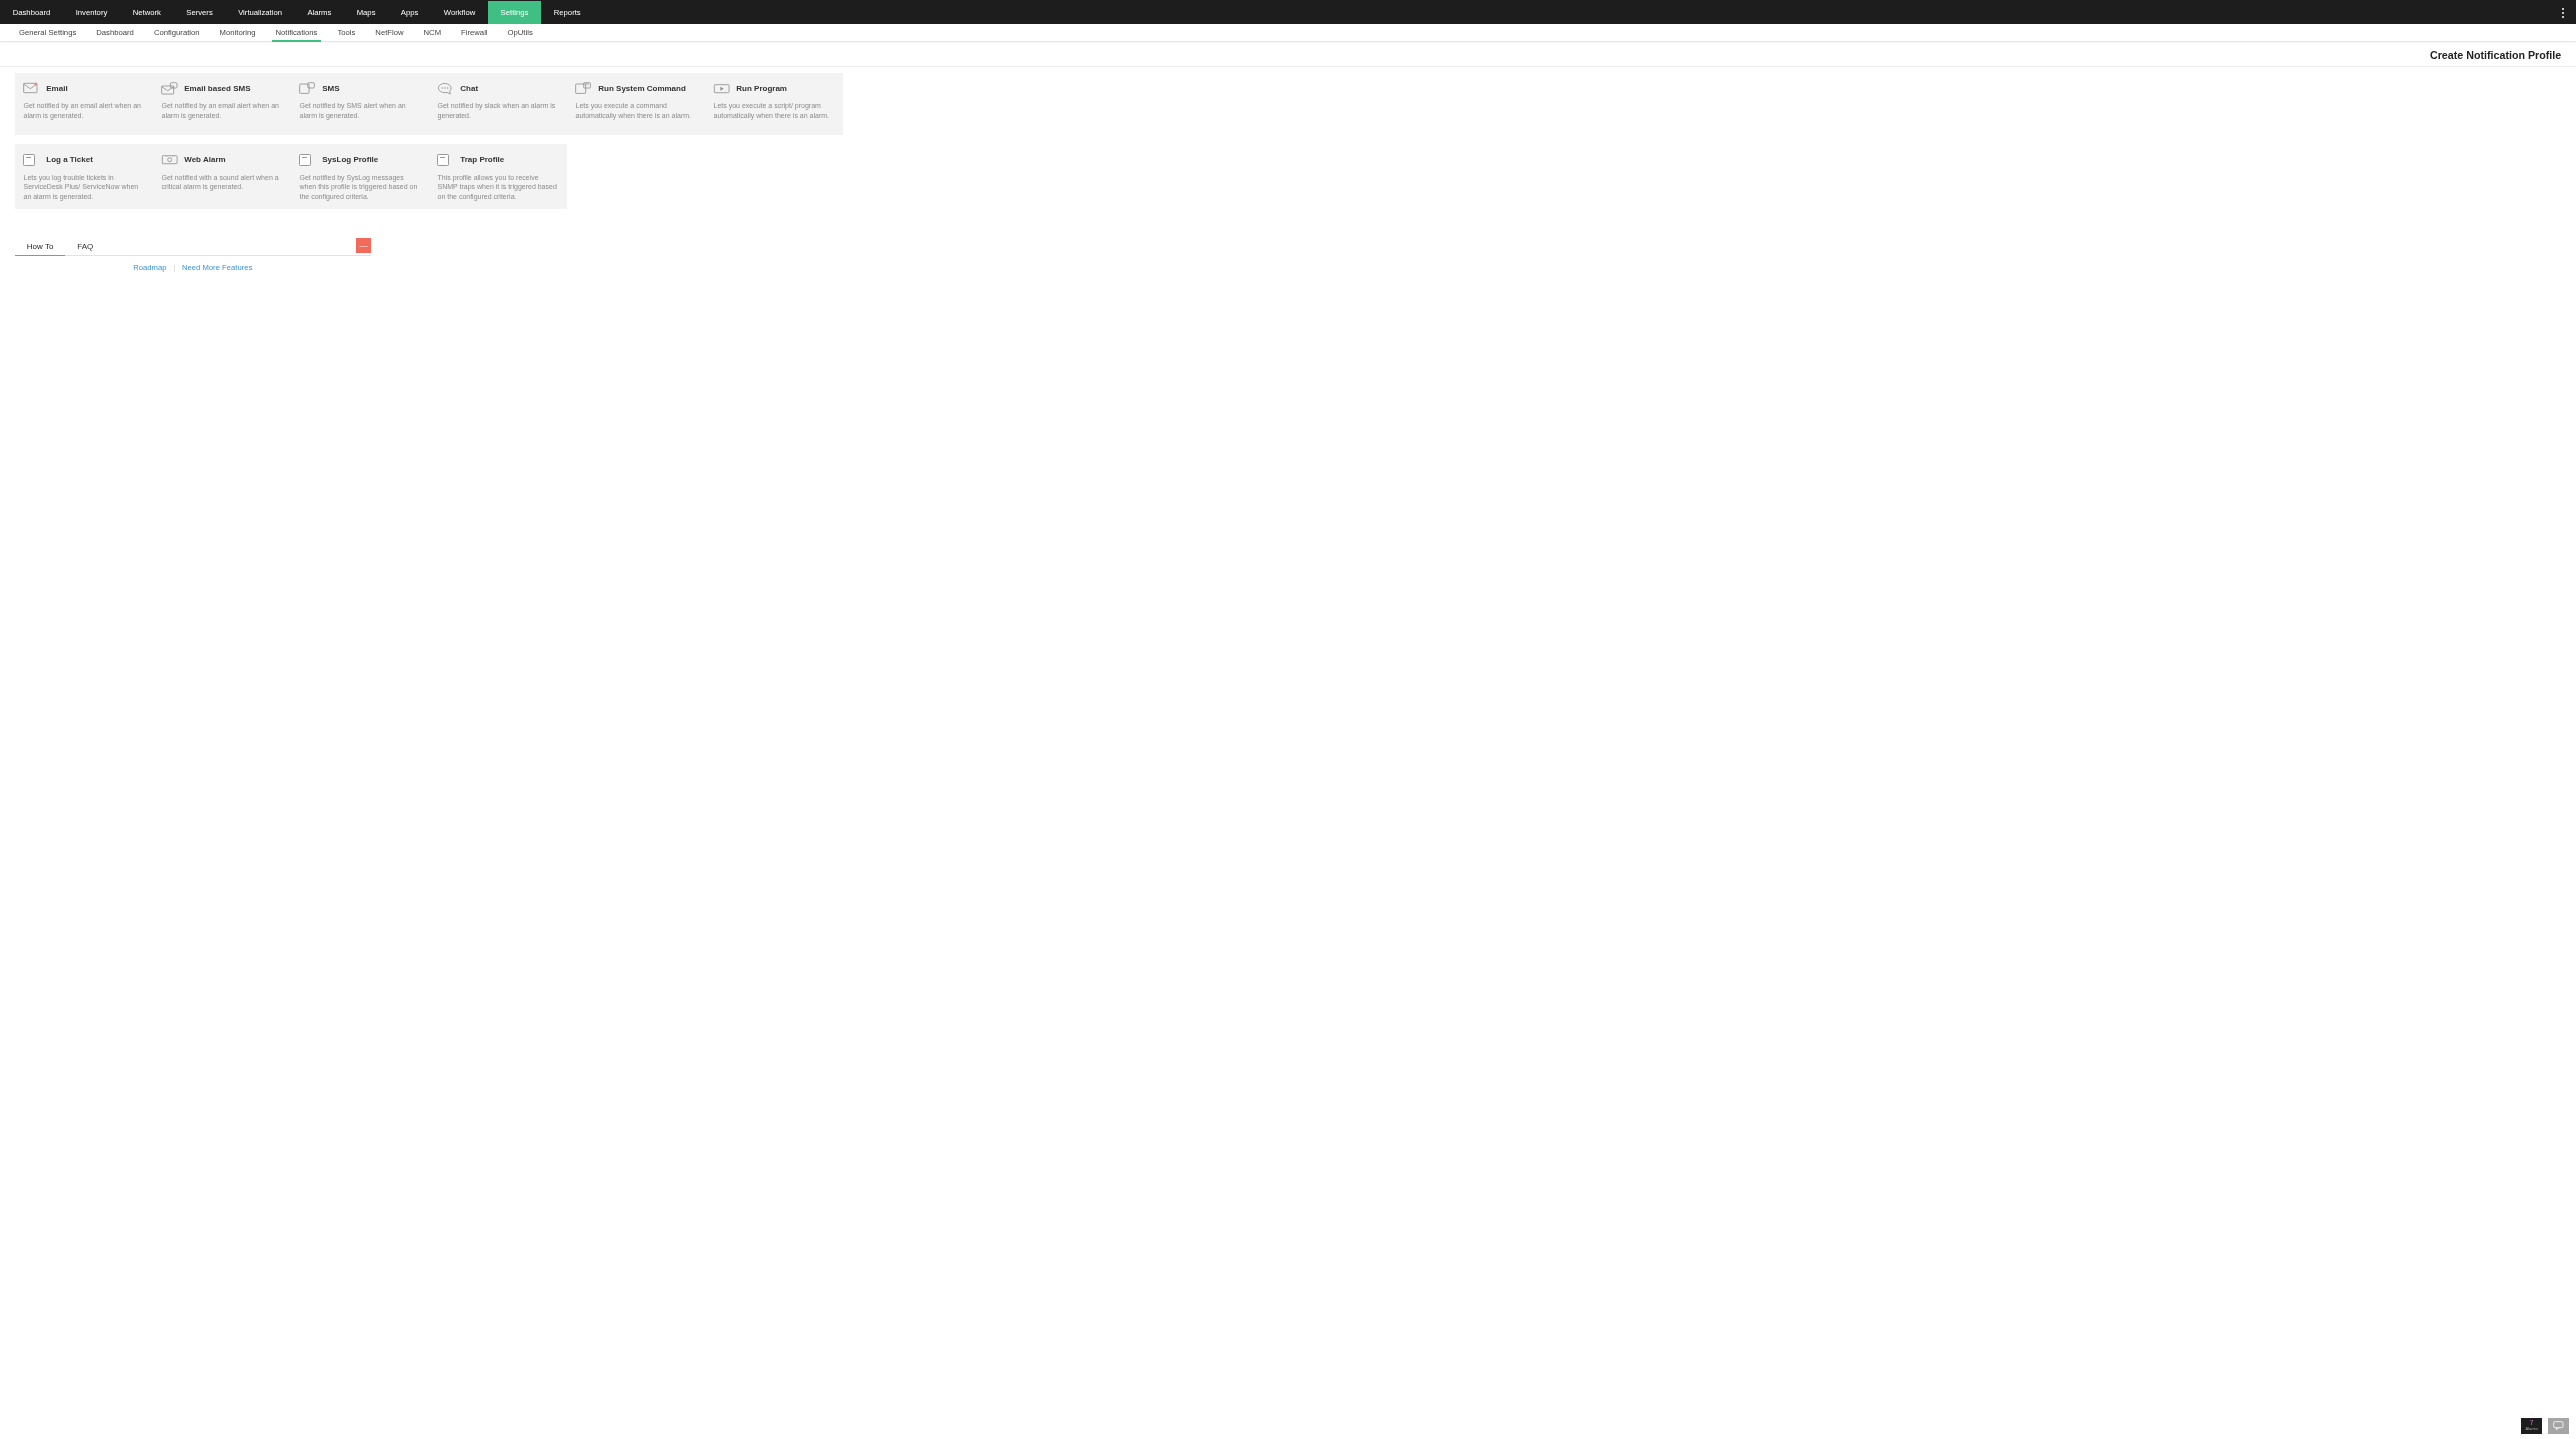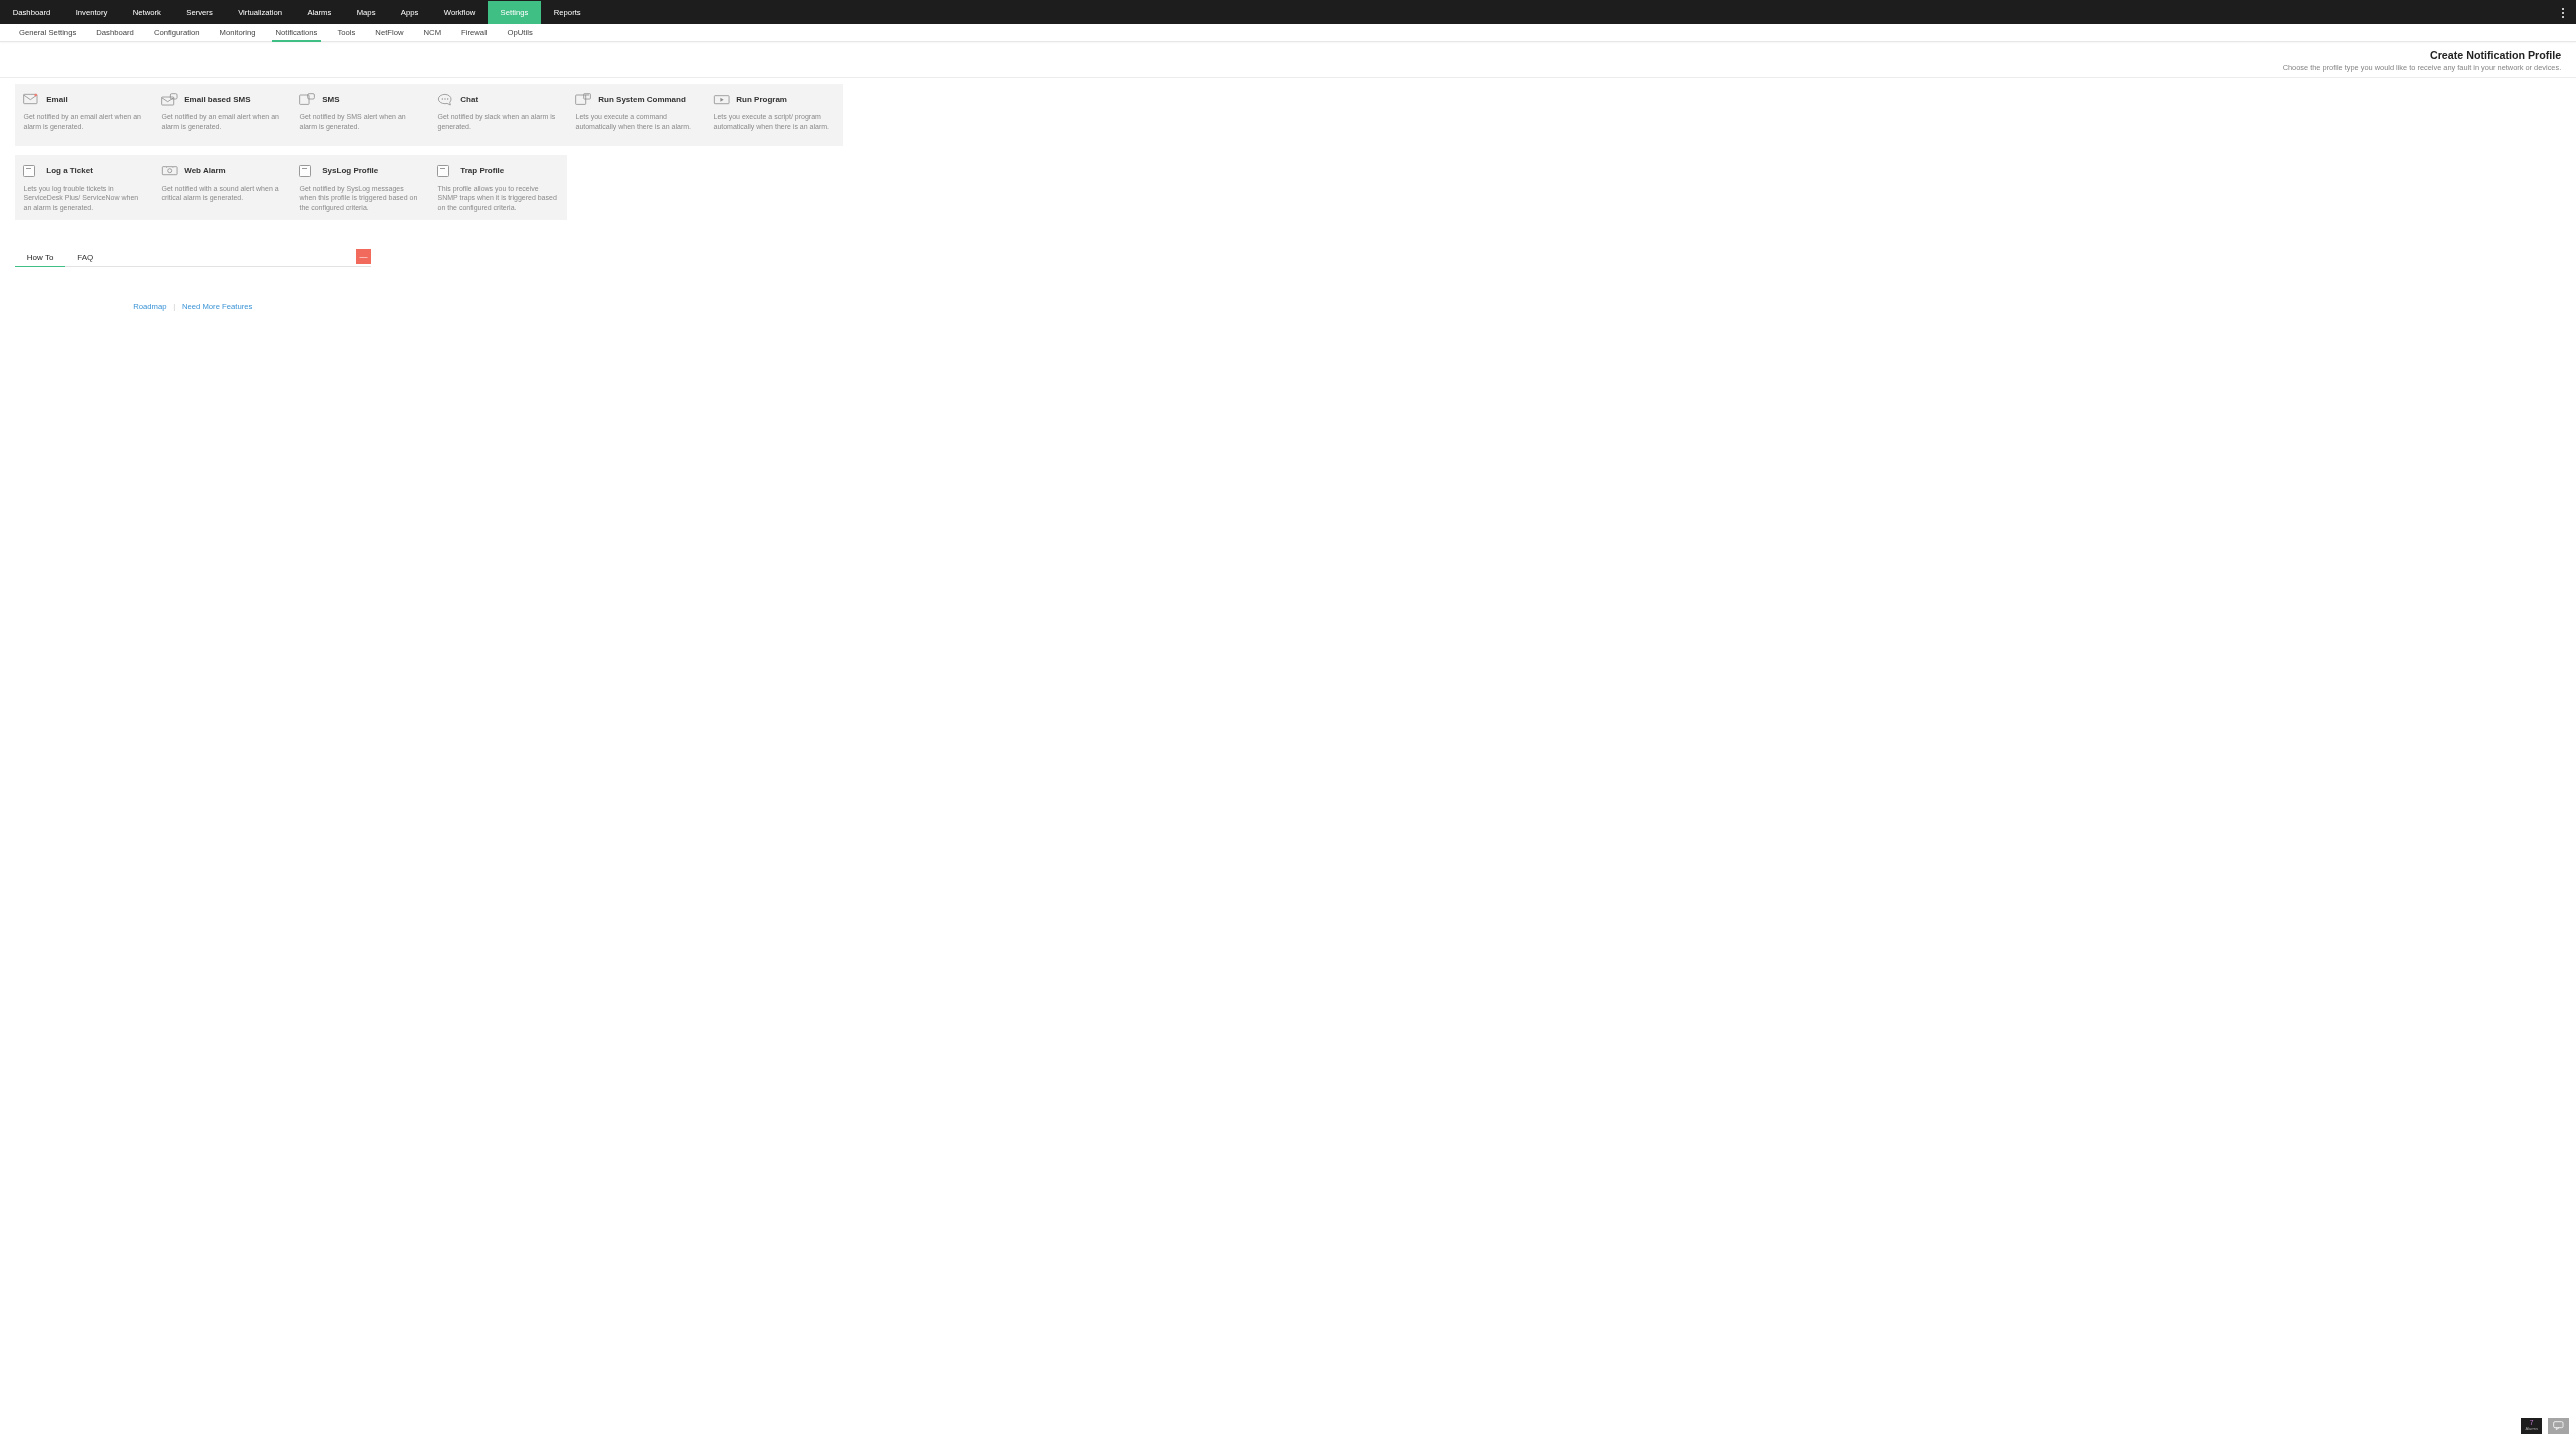--- a/index.html
+++ b/index.html
@@ -188,21 +188,20 @@
     color:#222;
     padding:2.7px 0;
     cursor:pointer;
   }
   .help-links {
     display:flex;
     justify-content:center;
     gap:6.7px;
     padding:6.7px 0;
     font-size:7.7px;
-    margin-top:28px;
   }
   .help-links a {
     color:#3a93d6;
     text-decoration:none;
     cursor:pointer;
   }
   .help-links .divider{color:#ccc;}
 
   
   .foot-widgets {
@@ -260,21 +259,20 @@
   <div class="sub-item active">Notifications</div>
   <div class="sub-item">Tools</div>
   <div class="sub-item">NetFlow</div>
   <div class="sub-item">NCM</div>
   <div class="sub-item">Firewall</div>
   <div class="sub-item">OpUtils</div>
 </div>
 
 <div class="page-header">
   <div class="page-title">Create Notification Profile</div>
-  <div class="page-subtitle">Choose the profile type you would like to receive any fault in your network or devices.</div>
 </div>
 
 <div class="card-area">
 
   <div class="card-row">
 
     <div class="card">
       <div class="card-head">
         <span class="icon-wrap">
           <svg width="16" height="12" viewBox="0 0 24 18" fill="none" stroke="#7b7b7b" stroke-width="1.2">

